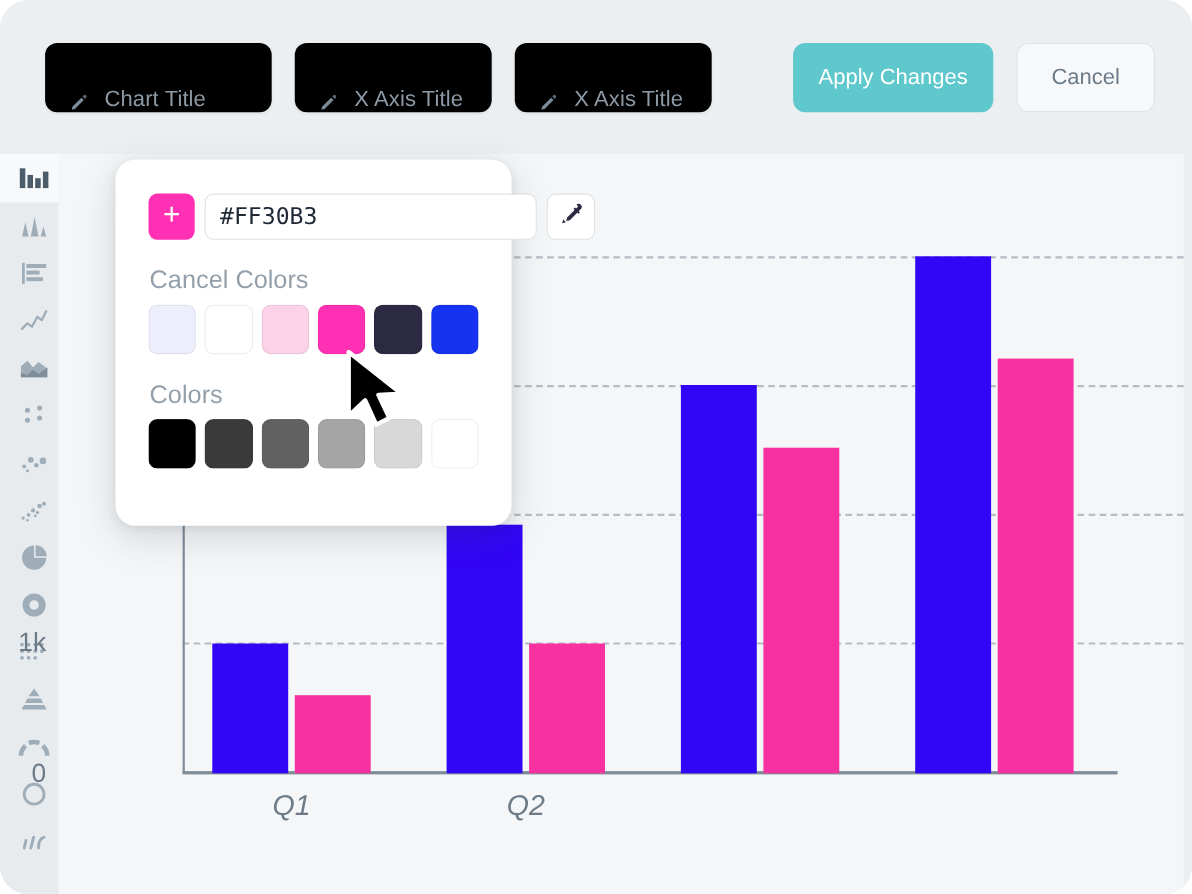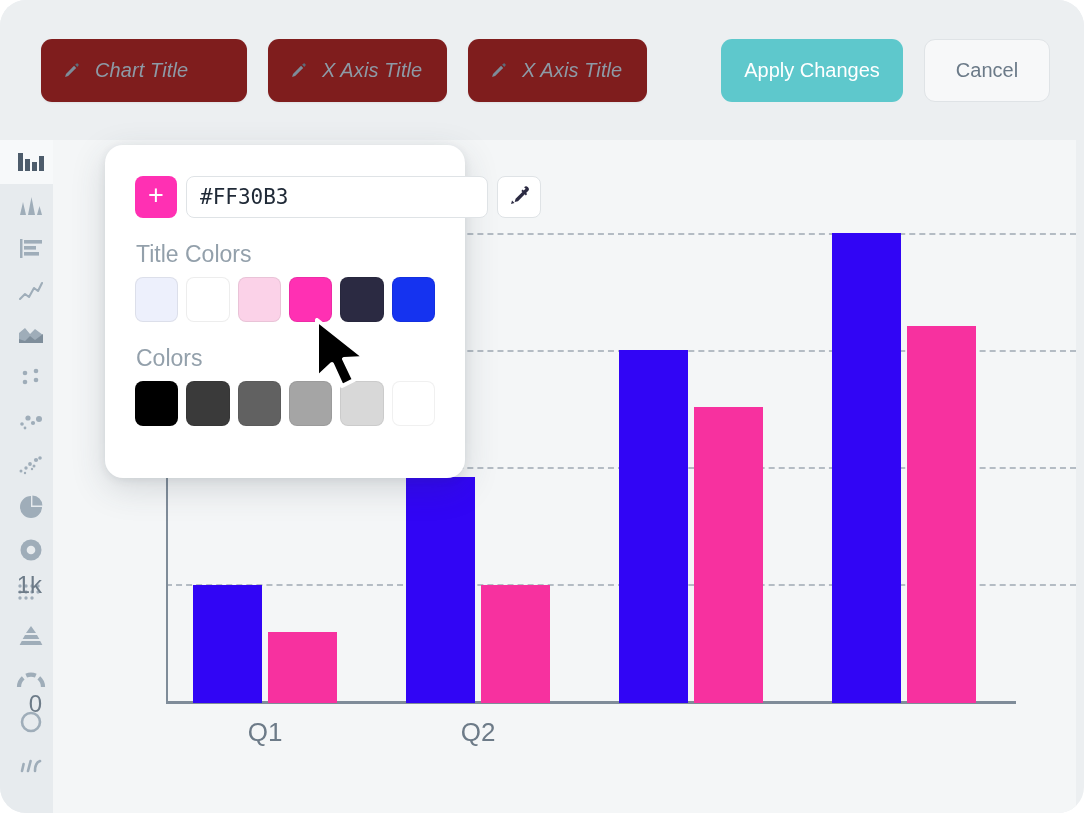--- a/index.html
+++ b/index.html
@@ -21,27 +21,26 @@
   #toolbar {
     position: absolute; left: 0; top: 0;
     width: 1084px; height: 140px;
     background: #eceff1;
     display: flex; align-items: center;
     padding: 0 34px 0 41px;
     gap: 21px;
   }
   .title-field {
     height: 63px;
-    background: #7f1d1d;
+    background: #000000;
     border-radius: 11px;
-    display: flex; align-items: center;
+    display: flex; align-items: flex-end;
     padding: 0 22px;
     gap: 15px;
     box-shadow: 0 1px 2px rgba(60,72,88,.07);
-    font-style: italic;
   }
   .title-field.tf1 { width: 206px; }
   .title-field.tf2 { width: 179px; }
   .title-field.tf3 { width: 179px; }
   .tf-label {
     color: #8d9aa6;
     font-size: 20px;
     letter-spacing: .1px;
     white-space: nowrap;
   }
@@ -106,21 +105,21 @@
   }
   .ytick {
     position: absolute; right: 0; width: 100px;
     text-align: right; padding-right: 24px;
     color: #6d7b88; font-size: 24px;
     transform: translateY(-13px);
   }
   .xtick {
     position: absolute; top: 577px;
     color: #6d7b88; font-size: 26px;
-    text-align: center; width: 120px;
+    text-align: center; width: 120px; font-style: italic;
   }
   .bar { position: absolute; bottom: 110px; }
 
   
   #color-popover {
     position: absolute; left: 105px; top: 145px;
     width: 360px; height: 333px;
     background: #ffffff;
     border-radius: 18px;
     box-shadow: 0 10px 34px rgba(45,58,72,.17), 0 2px 8px rgba(45,58,72,.09);
@@ -422,21 +421,21 @@
       <div id="eyedropper-button">
         <span>
           <svg width="23" height="23" viewBox="0 0 24 24" fill="none">
             <path d="M16.8 3.3a2.9 2.9 0 0 1 4.1 4.1l-2 2 1.1 1.1-1.4 1.4-1.1-1.1-7.1 7.1-3.4.9.9-3.4 7.1-7.1-1.1-1.1 1.4-1.4 1.1 1.1 2-2z" fill="#2b2a42"></path>
             <path d="M4.2 17.2l-1 3.6 3.6-1" fill="#2b2a42"></path>
           </svg>
         </span>
       </div>
     </div>
 
-    <div class="section-label">Title Colors</div>
+    <div class="section-label">Cancel Colors</div>
     <div class="swatch-row">
       <div class="swatch" style="background:#EDF0FC"></div>
       <div class="swatch" style="background:#FFFFFF"></div>
       <div class="swatch" style="background:#FBD2E8"></div>
       <div class="swatch" style="background:#FF30B3"></div>
       <div class="swatch" style="background:#2B2A42"></div>
       <div class="swatch" style="background:#1533F0"></div>
     </div>
 
     <div class="section-label">Colors</div>

